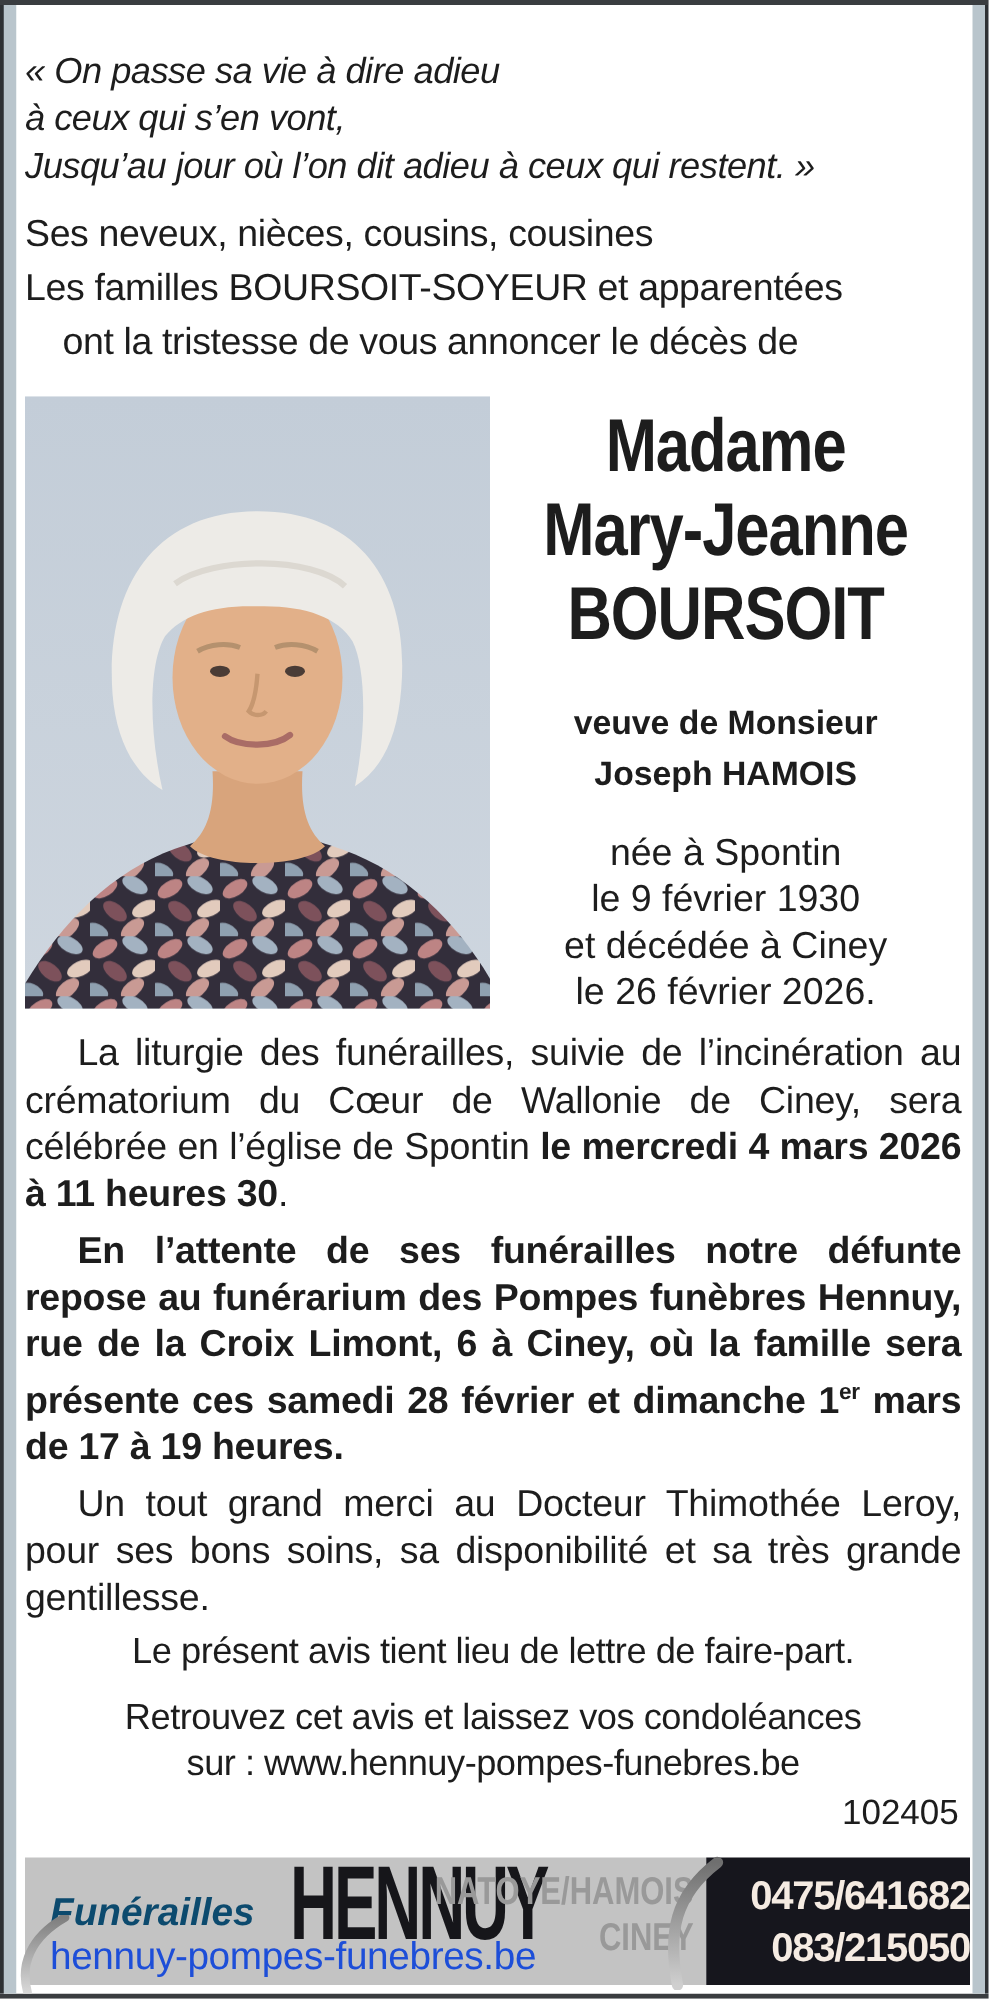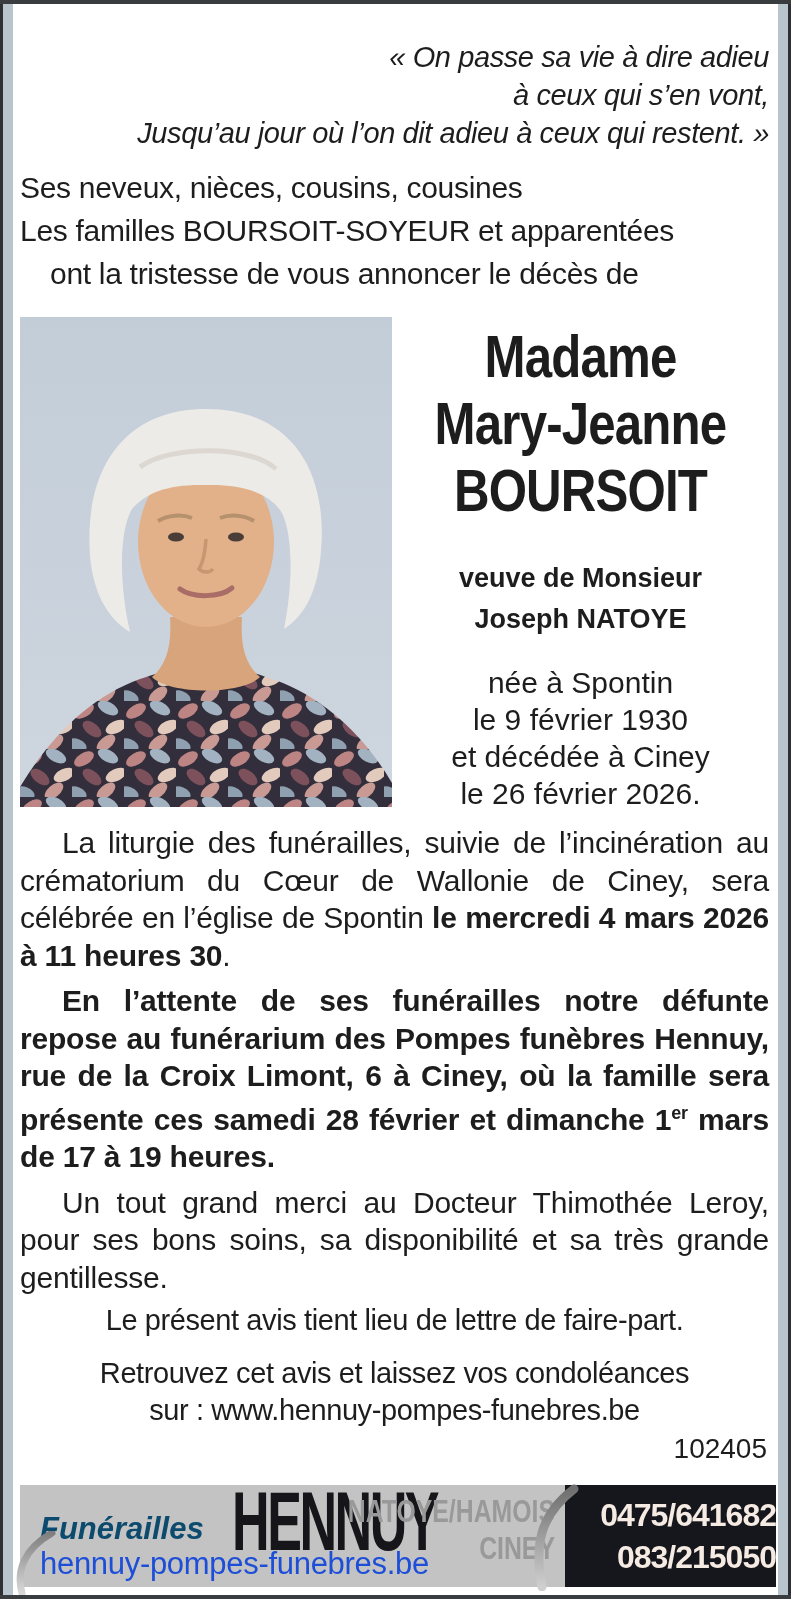--- a/index.html
+++ b/index.html
@@ -9,21 +9,21 @@
   }
   .frame{
     position:relative;width:791px;height:1599px;box-sizing:border-box;
     border-top:4px solid #3a3d40;border-bottom:4px solid #3a3d40;background:#fff;overflow:hidden;
   }
   .strip{position:absolute;top:0;bottom:0;width:13px;background:#b9c5cc;z-index:6;box-sizing:border-box;}
   .strip.left{left:0;border-left:3px solid #2e3134;}
   .strip.right{right:0;border-right:3px solid #2e3134;}
   .content{position:absolute;left:13px;right:13px;top:0;bottom:0;padding:0 9px 0 7px;box-sizing:border-box;}
 
-  .quote{margin-top:34px;text-align:right;font-style:italic;font-size:29px;line-height:38px;letter-spacing:-0.4px;white-space:nowrap;}
+  .quote{margin-top:34px;text-align:left;font-style:italic;font-size:29px;line-height:38px;letter-spacing:-0.4px;white-space:nowrap;}
   .announce{margin-top:14px;font-size:30px;line-height:43px;letter-spacing:-0.3px;white-space:nowrap;}
   .announce .l3{padding-left:30px;}
 
   .hero{margin-top:22px;display:flex;}
   .photo{width:372px;height:490px;flex:0 0 auto;}
   .photo svg{display:block;width:372px;height:490px;}
   .right-col{flex:1;text-align:center;padding-top:6px;}
   .name{font-weight:bold;font-size:60px;line-height:67px;letter-spacing:-1px;}
   .name>div{transform:scaleX(0.82);transform-origin:center;white-space:nowrap;}
   .widow{margin-top:34px;font-weight:bold;font-size:27px;line-height:41px;}
@@ -109,21 +109,21 @@
       </div>
 
       <div class="right-col">
         <div class="name">
           <div>Madame</div>
           <div>Mary-Jeanne</div>
           <div>BOURSOIT</div>
         </div>
         <div class="widow">
           <div>veuve de Monsieur</div>
-          <div>Joseph NATOYE</div>
+          <div>Joseph HAMOIS</div>
         </div>
         <div class="dates">
           <div>née à Spontin</div>
           <div>le 9 février 1930</div>
           <div>et décédée à Ciney</div>
           <div>le 26 février 2026.</div>
         </div>
       </div>
     </div>
 

